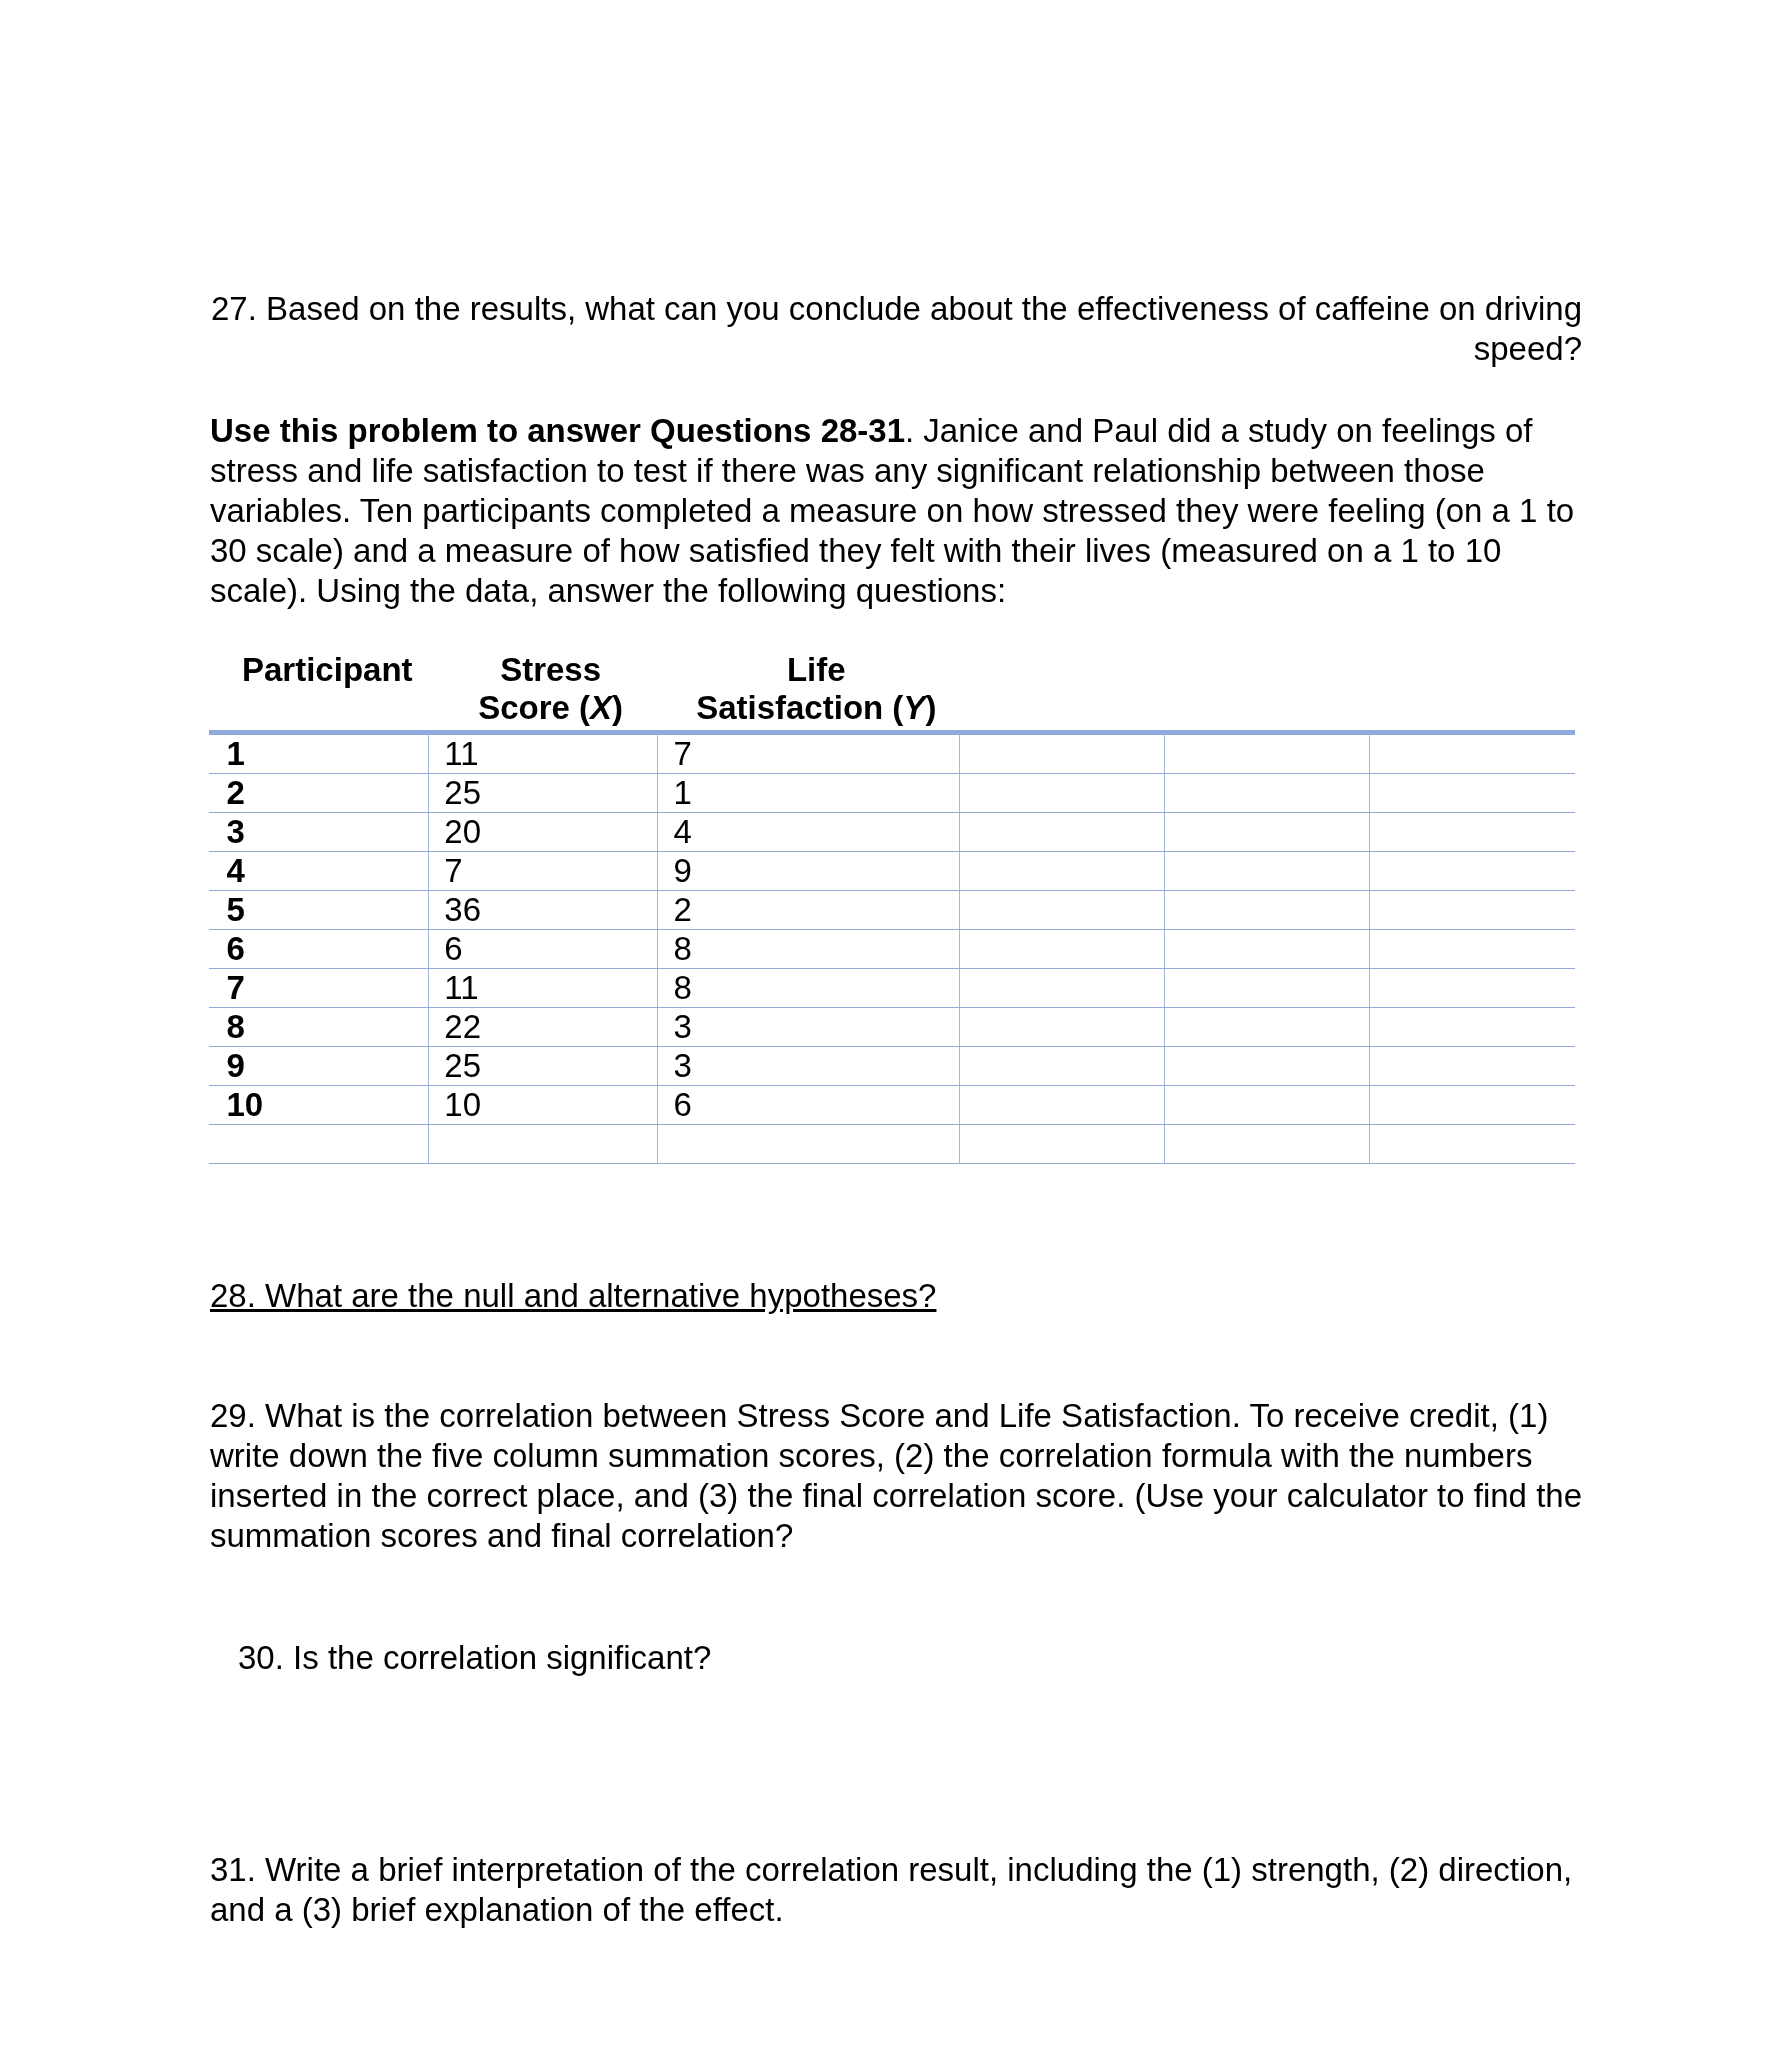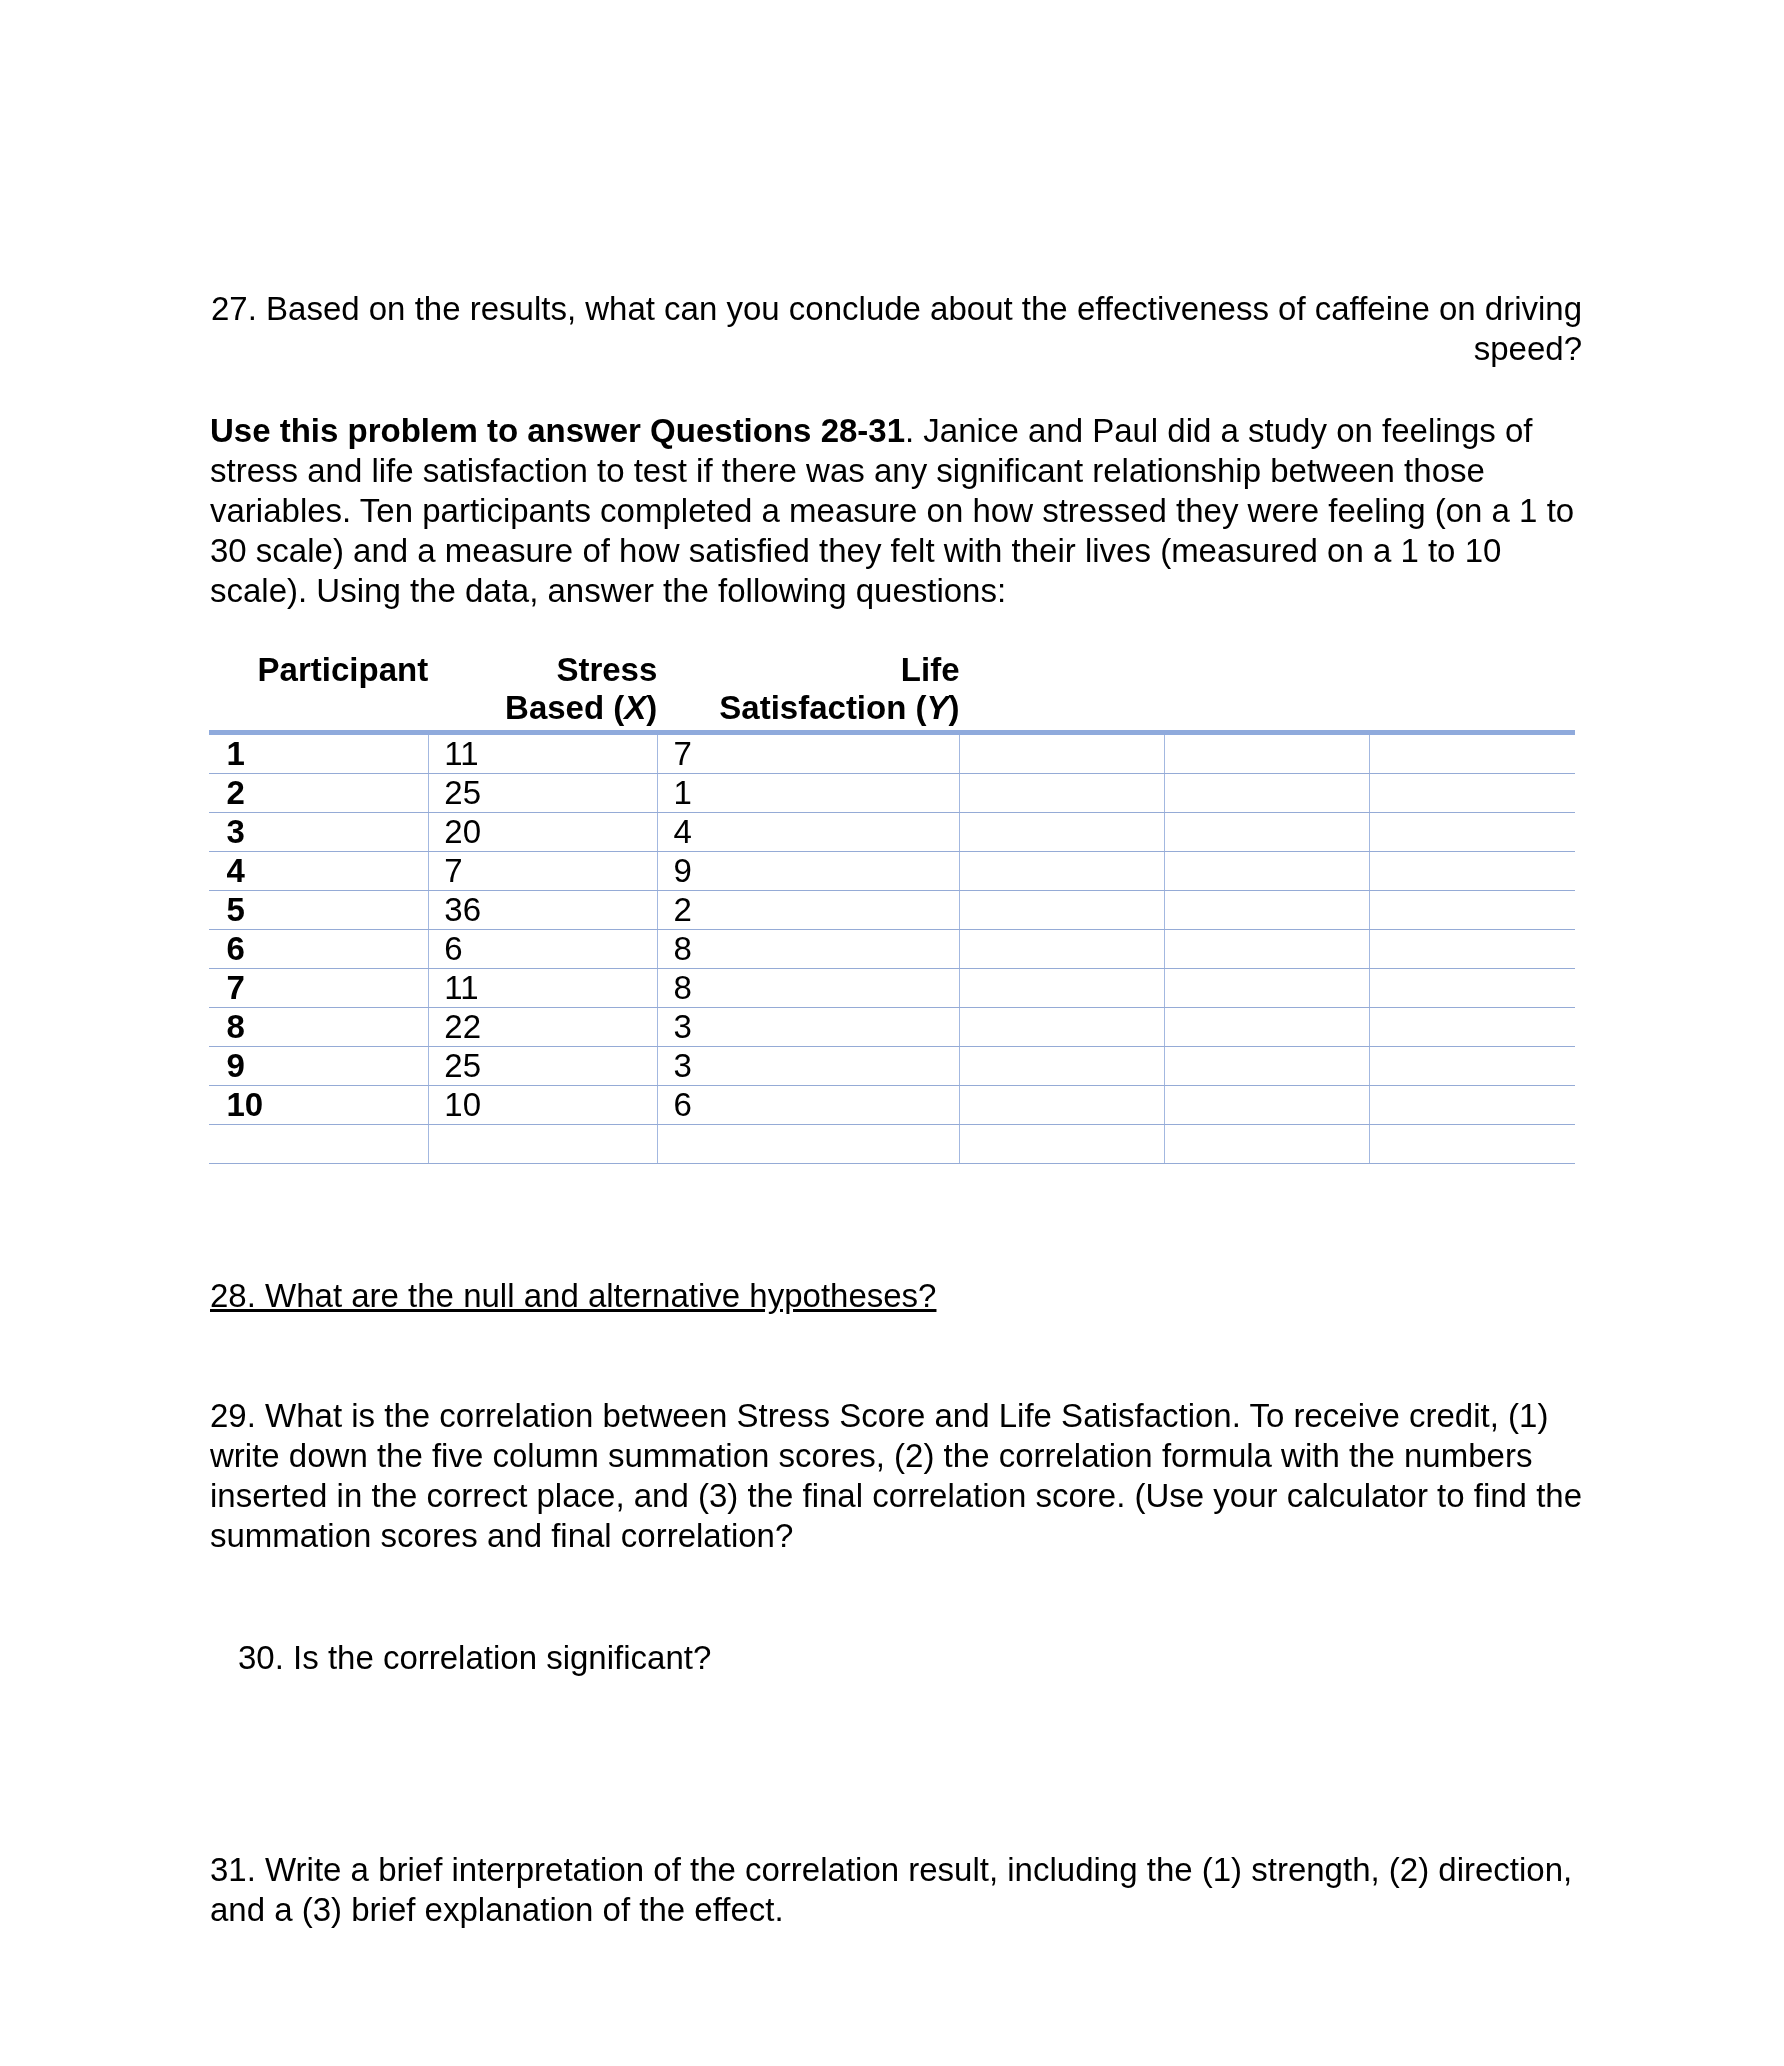--- a/index.html
+++ b/index.html
@@ -25,21 +25,21 @@
     border-collapse: collapse; table-layout: fixed;
     font-size: 33px; line-height: 38px;
   }
   #data-table col.c1 { width: 219px; }
   #data-table col.c2 { width: 229px; }
   #data-table col.c3 { width: 302px; }
   #data-table col.c4 { width: 205px; }
   #data-table col.c5 { width: 205px; }
   #data-table col.c6 { width: 205px; }
   #data-table th {
-    text-align: right; font-weight: bold; vertical-align: bottom;
+    text-align: center; font-weight: bold; vertical-align: bottom;
     padding: 0 0 2.5px 15.7px; border-bottom: 5px solid #8faadc;
   }
   #data-table th:first-child { padding-left: 17.4px; }
   #data-table td {
     height: 37px; padding: 0 0 0 15.7px; vertical-align: middle;
     border-bottom: 1.7px solid #95abd6; border-left: 1.2px solid #a3b8e0;
   }
   #data-table td:first-child { border-left: none; font-weight: bold; padding-left: 17.4px; }
   #data-table tr.blank td { height: 38px; }
   .it { font-style: italic; }
@@ -56,21 +56,21 @@
     <col class="c1">
       <col class="c2">
       <col class="c3">
       <col class="c4">
       <col class="c5">
       <col class="c6">
   </colgroup>
   <thead>
     <tr>
       <th><span>Participant</span><br>&nbsp;</th>
-      <th><span>Stress</span><br><span>Based (</span><span class="it">X</span><span>)</span></th>
+      <th><span>Stress</span><br><span>Score (</span><span class="it">X</span><span>)</span></th>
       <th><span>Life</span><br><span>Satisfaction (</span><span class="it">Y</span><span>)</span></th>
       <th></th>
       <th></th>
       <th></th>
     </tr>
   </thead>
   <tbody id="table-body">
       <tr>
         <td>1</td>
         <td>11</td>

